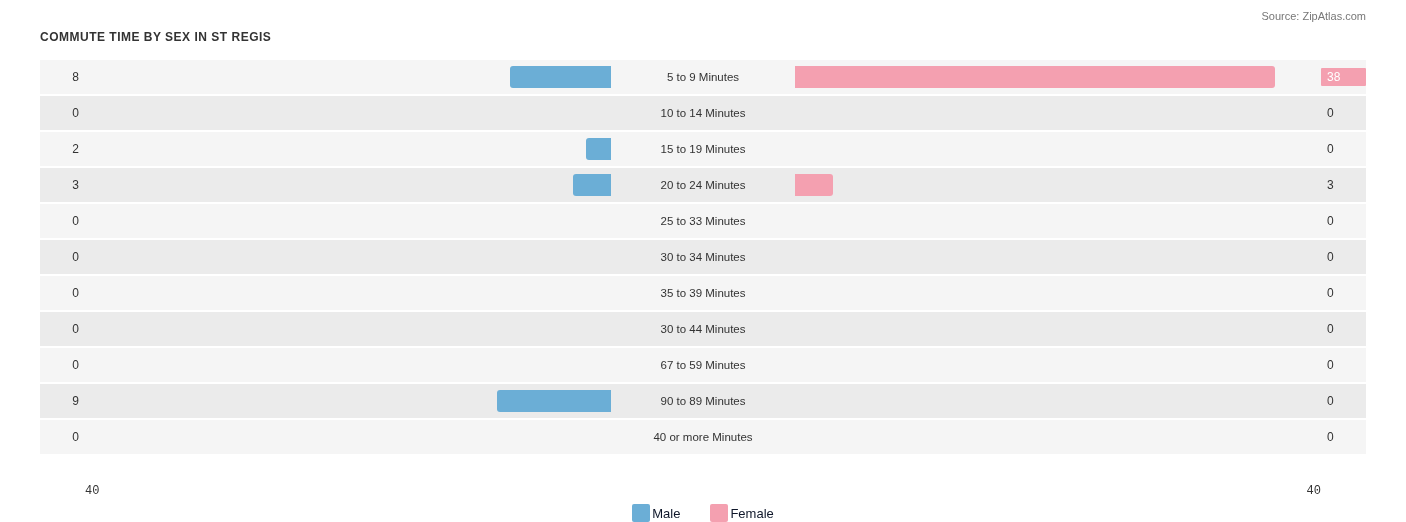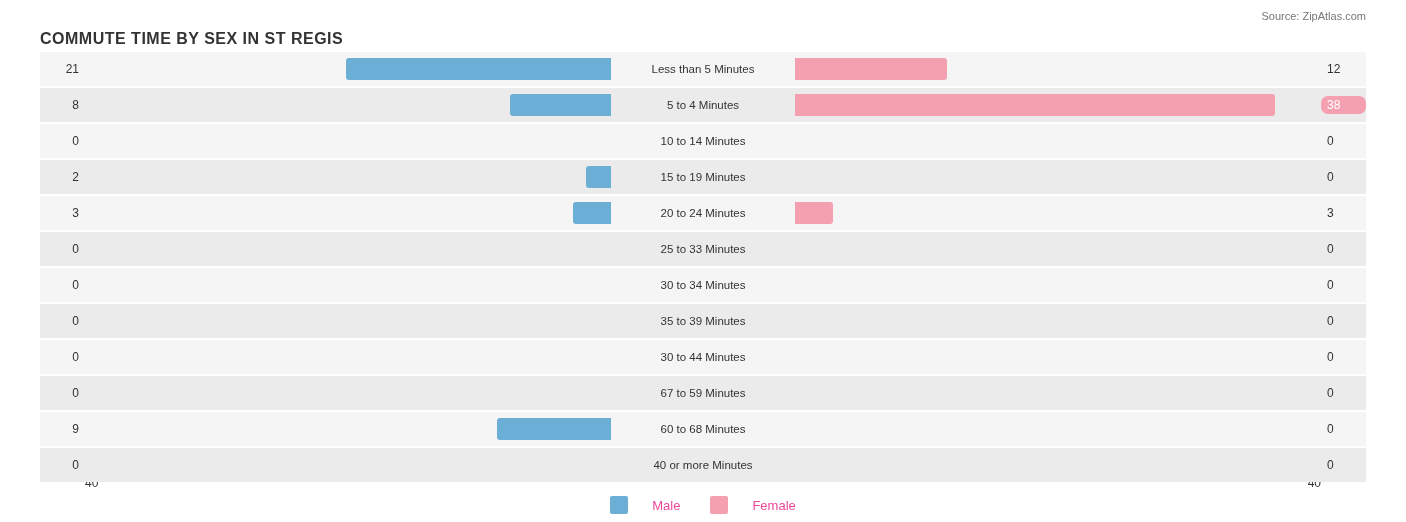--- a/index.html
+++ b/index.html
@@ -12,26 +12,26 @@
       position: relative;
     }
     .chart-container {
       width: 1406px;
       height: 522px;
       padding: 30px 40px 50px 40px;
       position: relative;
       background: #fff;
     }
     .chart-title {
-      font-size: 16px;
+      font-size: 12px;
       font-weight: bold;
       color: #333;
       text-transform: uppercase;
       letter-spacing: 0.5px;
-      margin-bottom: 4px;
+      margin-bottom: 16px;
     }
     .source-text {
       position: absolute;
       top: 10px;
       right: 40px;
       font-size: 11px;
       color: #777;
       padding-left: 32px;
     }
     .chart-area {
@@ -103,80 +103,70 @@
       width: 45px;
       text-align: left;
       font-size: 12px;
       color: #333;
       padding-left: 6px;
       flex-shrink: 0;
     }
     .right-value.highlight {
       background: #f4a0b0;
       color: #fff;
-      border-radius: 7px;
+      border-radius: 1px;
       padding: 2px 6px;
     }
     .axis-row {
       display: flex;
       justify-content: space-between;
       padding: 0 45px;
       margin-top: 4px;
+      font-family: Liberation Mono, monospace;
     }
     .axis-label {
       font-size: 12px;
       color: #333;
     }
     .legend {
       display: flex;
       justify-content: center;
       gap: 30px;
       margin-top: 6px;
     }
     .legend-item {
       display: flex;
       align-items: center;
-      gap: 24px;
+      gap: 2px;
       font-size: 13px;
-      color: #ec4899;
+      color: #0f172a;
     }
     .legend-box {
       width: 18px;
       height: 18px;
       border-radius: 2px;
     }
     
     
   </style>
 </head>
 <body>
 
 <div class="chart-container">
   <div class="chart-title">COMMUTE TIME BY SEX IN ST REGIS</div>
   <div class="source-text">Source: ZipAtlas.com</div>
 
   <div class="chart-area" id="chart-area">
 
-  <div class="row">
-      <div class="left-value">21</div>
-      <div class="left-bar-area">
-        <div class="bar-male" style="width:265px;"></div>
-      </div>
-      <div class="label-area">Less than 5 Minutes</div>
-      <div class="right-bar-area">
-        <div class="bar-female" style="width:152px;"></div>
-      </div>
-      <div class="right-value">12</div>
-    </div>
       <div class="row">
       <div class="left-value">8</div>
       <div class="left-bar-area">
         <div class="bar-male" style="width:101px;"></div>
       </div>
-      <div class="label-area">5 to 4 Minutes</div>
+      <div class="label-area">5 to 9 Minutes</div>
       <div class="right-bar-area">
         <div class="bar-female" style="width:480px;"></div>
       </div>
       <div class="right-value highlight">38</div>
     </div>
       <div class="row">
       <div class="left-value">0</div>
       <div class="left-bar-area">
         <div class="bar-male" style="width:0px;"></div>
       </div>
@@ -261,21 +251,21 @@
       <div class="right-bar-area">
         <div class="bar-female" style="width:0px;"></div>
       </div>
       <div class="right-value">0</div>
     </div>
       <div class="row">
       <div class="left-value">9</div>
       <div class="left-bar-area">
         <div class="bar-male" style="width:114px;"></div>
       </div>
-      <div class="label-area">60 to 68 Minutes</div>
+      <div class="label-area">90 to 89 Minutes</div>
       <div class="right-bar-area">
         <div class="bar-female" style="width:0px;"></div>
       </div>
       <div class="right-value">0</div>
     </div>
       <div class="row">
       <div class="left-value">0</div>
       <div class="left-bar-area">
         <div class="bar-male" style="width:0px;"></div>
       </div>

